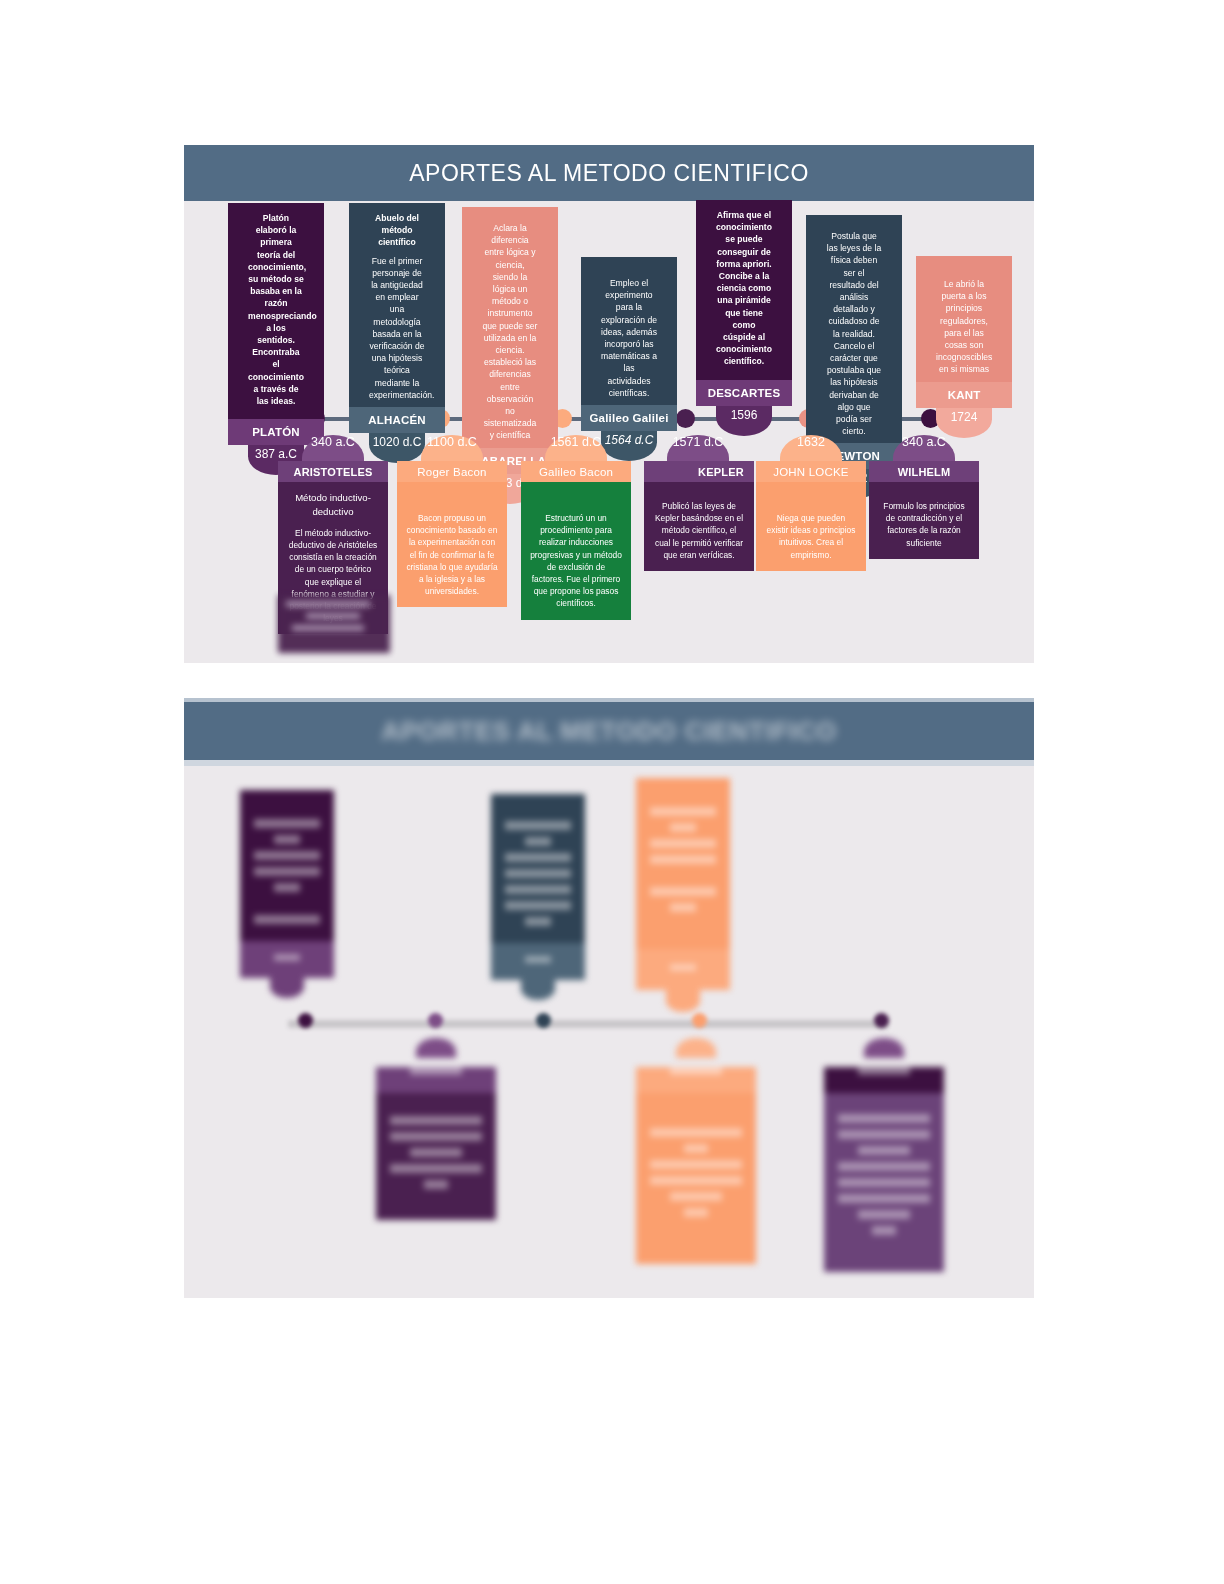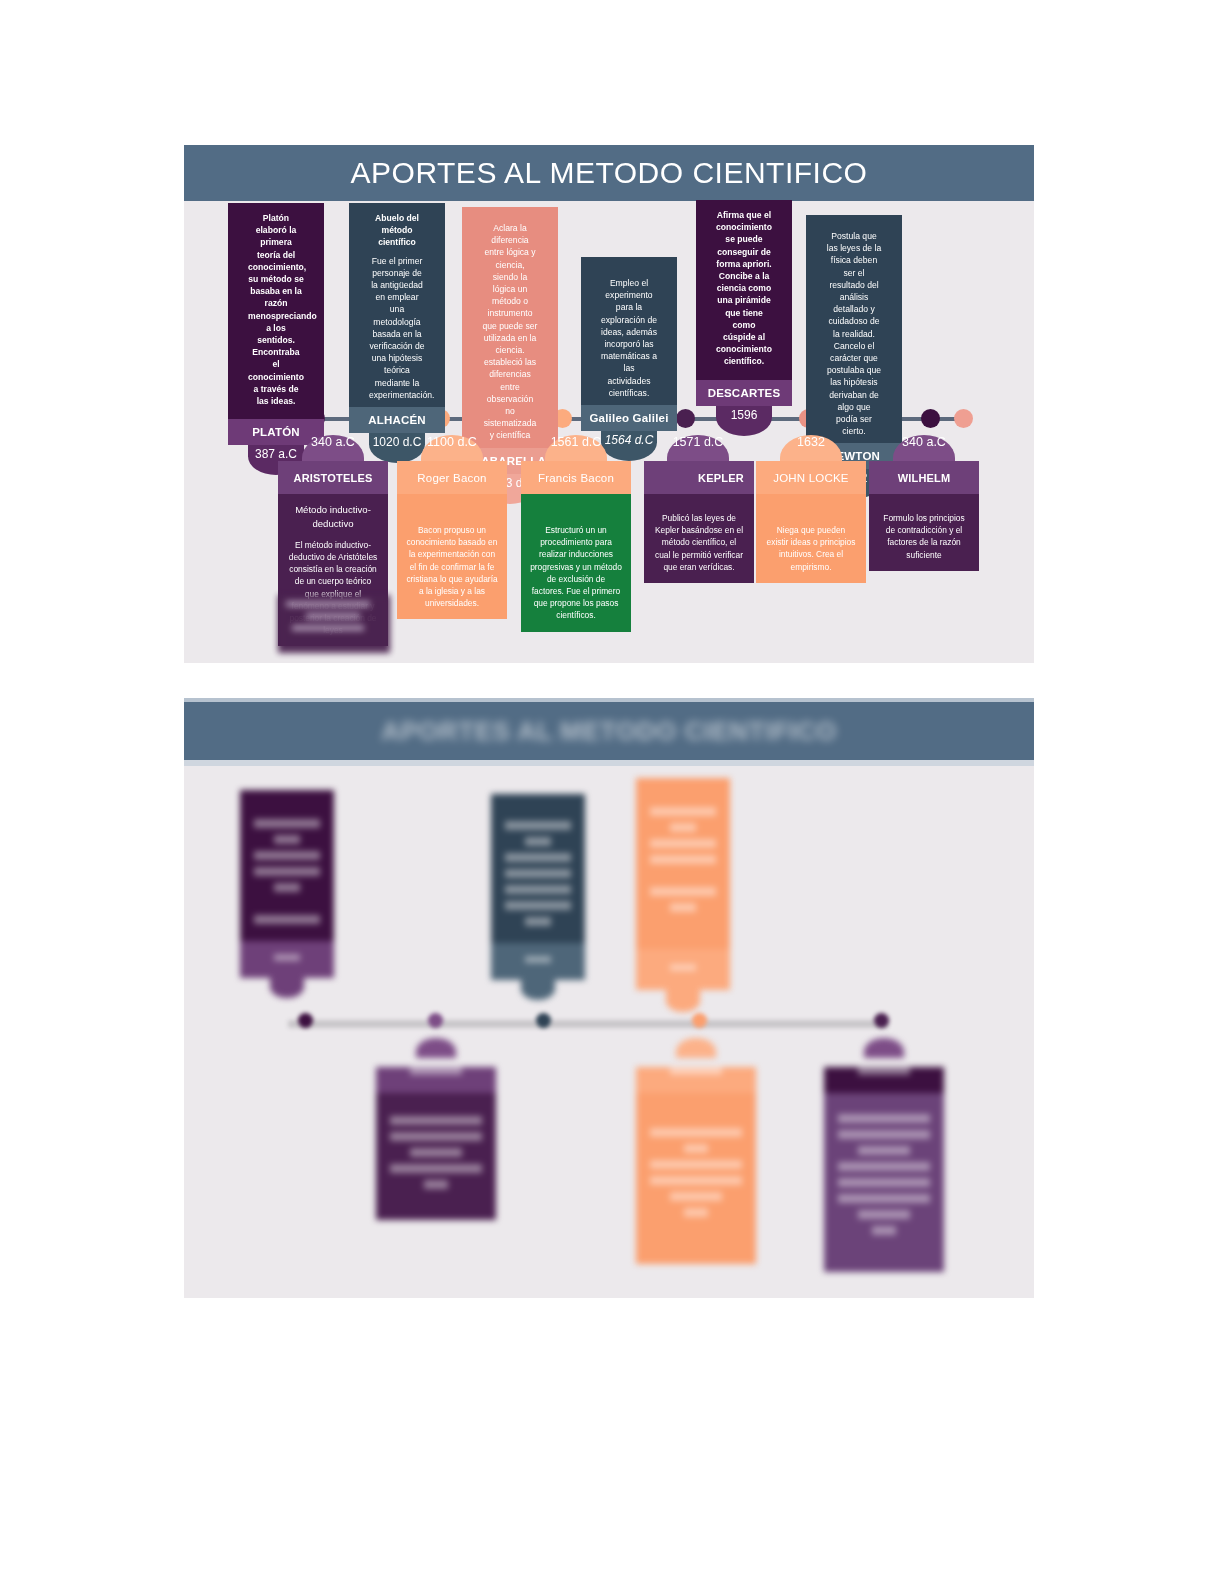--- a/index.html
+++ b/index.html
@@ -14,21 +14,21 @@
   
   .panel{position:absolute;background:#ece9ec;overflow:hidden;}
   .panel.p1{left:184px;top:145px;width:850px;height:518px;}
   .panel.p2{left:184px;top:698px;width:850px;height:600px;}
 
   .panel-head{
     position:absolute;left:0;top:0;width:100%;height:56px;
     background:#526c85;display:flex;align-items:center;justify-content:center;
   }
   .panel-head .title{
-    color:#ffffff;font-size:30px;letter-spacing:.5px;font-weight:400;
+    color:#ffffff;font-size:23px;letter-spacing:.5px;font-weight:400;
     font-family:"Liberation Sans", sans-serif;white-space:nowrap;
   }
   .panel.p2 .panel-head{height:58px;border-top:4px solid #b6c2cf;border-bottom:6px solid #cfd6df;}
   .panel.p2 .panel-head .title{
     font-size:26px;font-weight:700;color:rgba(255,255,255,.55);
     filter:blur(4px);
   }
 
   
   .tcard{position:absolute;}
@@ -55,21 +55,21 @@
 
   
   .bcard{position:absolute;}
   .bcard .badge{
     position:relative;margin:0 auto;width:62px;height:26px;
     border-top-left-radius:62px 46px;border-top-right-radius:62px 46px;
     display:flex;align-items:center;justify-content:center;
     color:#fff;font-size:12.5px;box-sizing:border-box;padding-bottom:12px;
   }
   .bcard .head{
-    height:33px;display:flex;align-items:center;justify-content:center;
+    height:21px;display:flex;align-items:center;justify-content:center;
     color:#fff;font-size:11px;font-weight:700;letter-spacing:.2px;
   }
   .bcard .body{
     box-sizing:border-box;padding:9px 9px 10px;text-align:center;
     color:#fff;font-size:8.4px;line-height:1.45;
   }
   .bcard .body .lead{display:block;font-weight:400;font-size:9.6px;margin-bottom:8px;}
 
   
   .tl-line{position:absolute;height:4px;background:#5d6a7d;border-radius:2px;}
@@ -163,20 +163,28 @@
 
     <div class="tcard" style="left:622px;top:70px;width:96px;">
       <div class="body" style="background:#2f4355;min-height:135px;">
         <span class="lead"></span>
         <span>Postula que las leyes de la física deben ser el resultado del análisis detallado y cuidadoso de la realidad. Cancelo el carácter que postulaba que las hipótesis derivaban de algo que podía ser cierto.</span>
       </div>
       <div class="foot" style="background:#4e6679;">NEWTON</div>
       <div class="badge" style="background:#3d5667;">1642</div>
     </div>
 
+    <div class="tcard" style="left:732px;top:111px;width:96px;">
+      <div class="body" style="background:#e78d80;min-height:94px;padding-top:16px;">
+        <span class="lead"></span>
+        <span>Le abrió la puerta a los principios reguladores, para el las cosas son incognoscibles en si mismas</span>
+      </div>
+      <div class="foot" style="background:#ec9b8e;">KANT</div>
+      <div class="badge" style="background:#f2a99c;">1724</div>
+    </div>
 
     <div class="bcard" style="left:94px;top:290px;width:110px;">
       <div class="badge" style="background:#7d4d87;">340 a.C</div>
       <div class="head" style="background:#6e4079;">ARISTOTELES</div>
       <div class="body" style="background:#4a2050;min-height:131px;">
         <span class="lead">Método inductivo-deductivo</span>
         <span>El método inductivo-deductivo de Aristóteles consistía en la creación de un cuerpo teórico que explique el fenómeno a estudiar y posterior la creación de leyes</span>
       </div>
     </div>
 
@@ -190,21 +198,21 @@
       <div class="badge" style="background:#fcb28a;">1100 d.C</div>
       <div class="head" style="background:#fcaa7e;font-weight:400;font-size:11.5px;">Roger Bacon</div>
       <div class="body" style="background:#fb9f6e;min-height:122px;padding-top:22px;">
         <span class="lead"></span>
         <span>Bacon propuso un conocimiento basado en la experimentación con el fin de confirmar la fe cristiana lo que ayudaría a la iglesia y a las universidades.</span>
       </div>
     </div>
 
     <div class="bcard" style="left:337px;top:290px;width:110px;">
       <div class="badge" style="background:#fcb28a;">1561 d.C</div>
-      <div class="head" style="background:#fcaa7e;font-weight:400;font-size:11.5px;">Francis Bacon</div>
+      <div class="head" style="background:#fcaa7e;font-weight:400;font-size:11.5px;">Galileo Bacon</div>
       <div class="body" style="background:#15803d;min-height:130px;padding-top:22px;">
         <span class="lead"></span>
         <span>Estructuró un un procedimiento para realizar inducciones progresivas y un método de exclusión de factores. Fue el primero que propone los pasos científicos.</span>
       </div>
     </div>
 
     <div class="bcard" style="left:460px;top:290px;width:110px;">
       <div class="badge" style="background:#7d4d87;margin-left:23px;">1571 d.C</div>
       <div class="head" style="background:#6e4079;padding-left:44px;">KEPLER</div>
       <div class="body" style="background:#4a2050;min-height:77px;padding-top:10px;">

